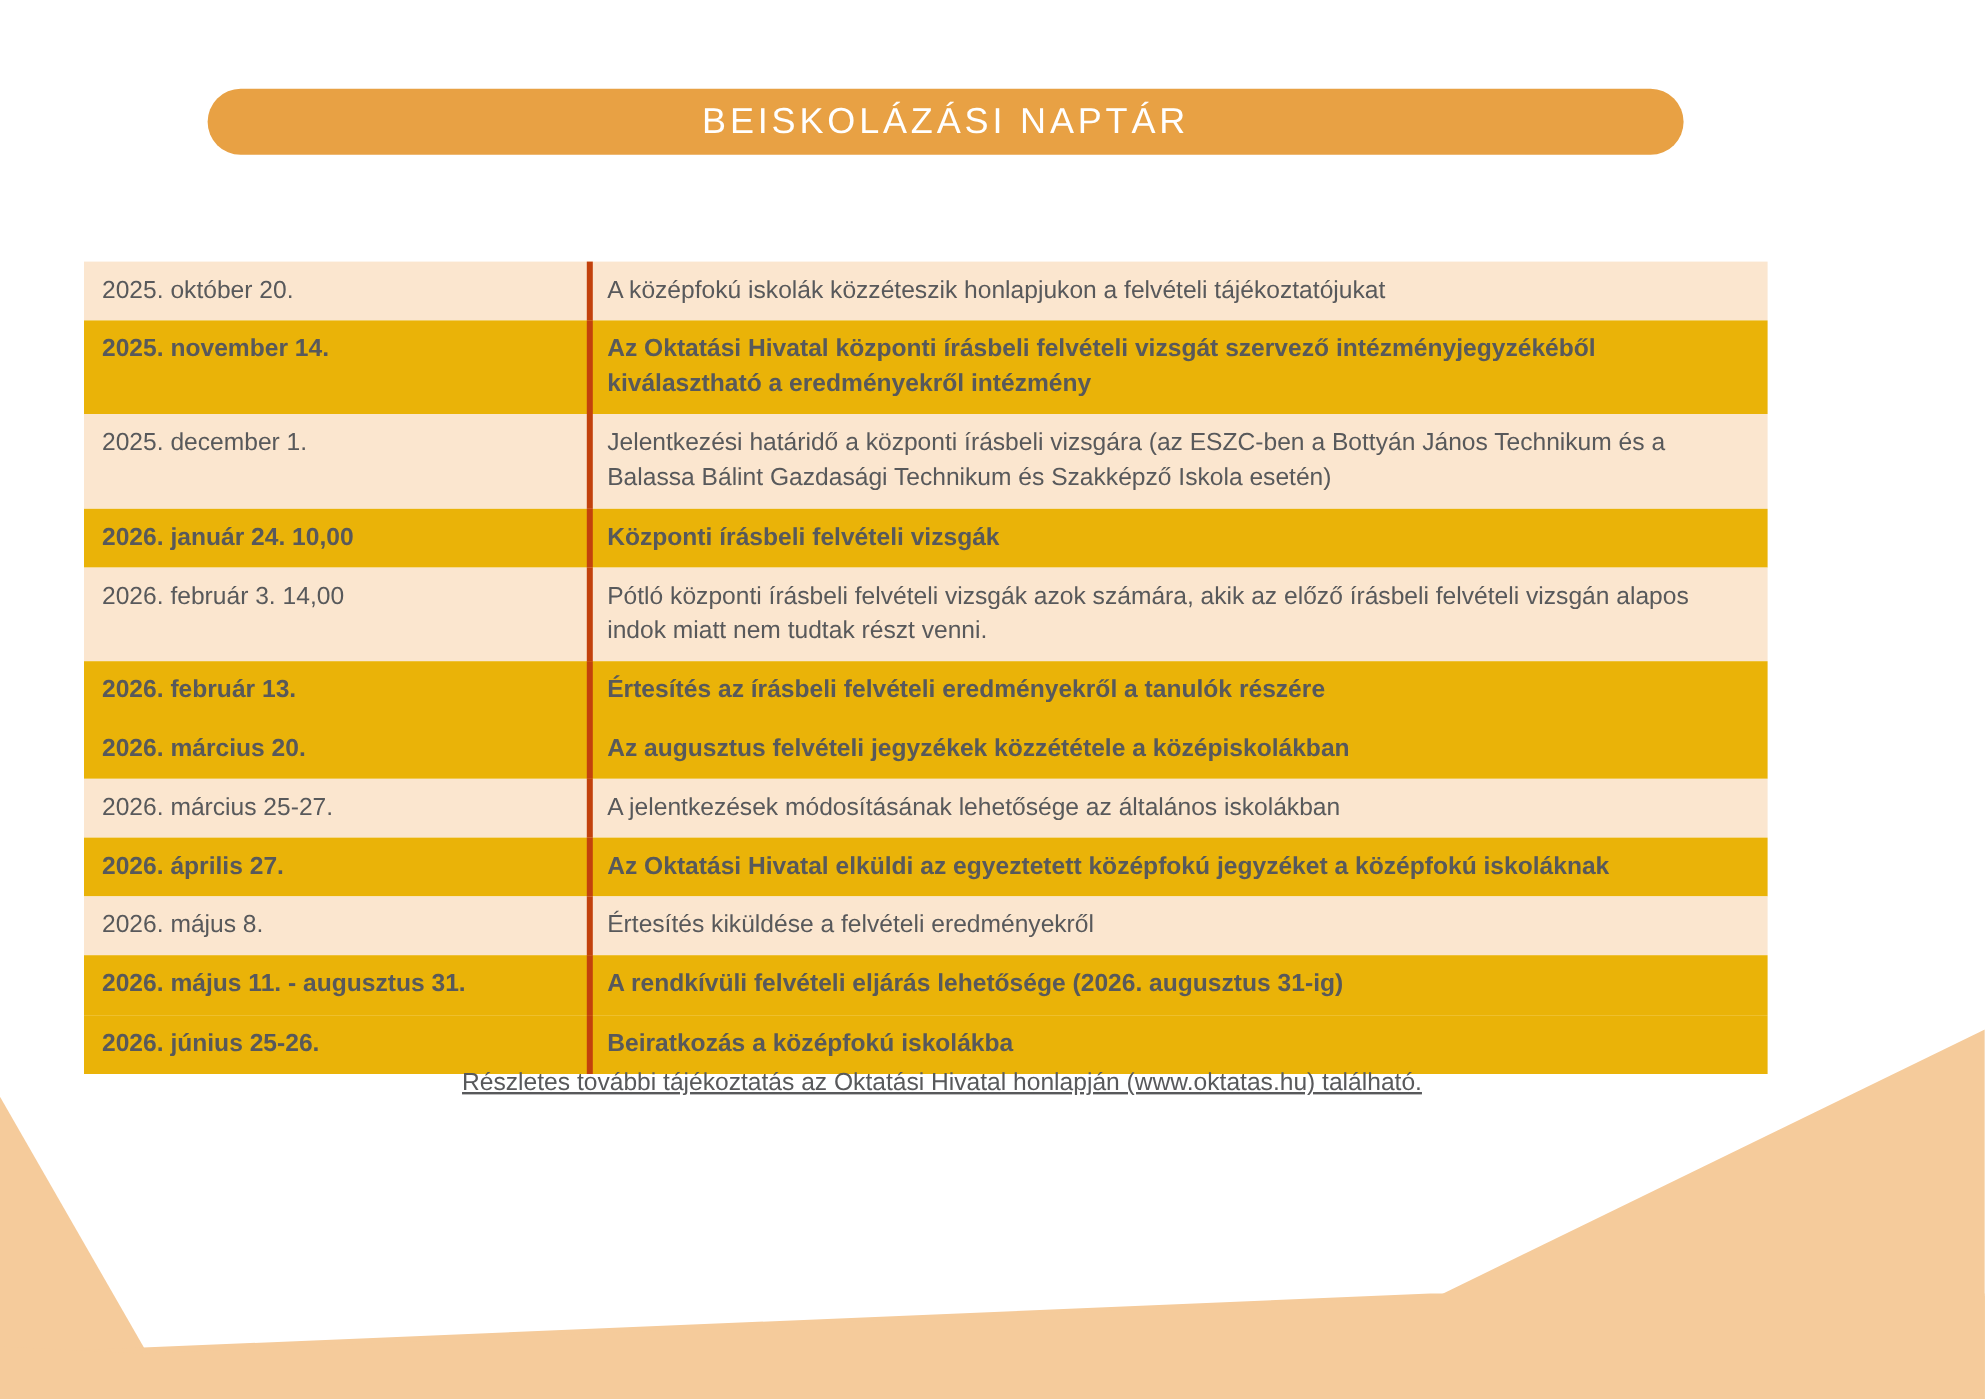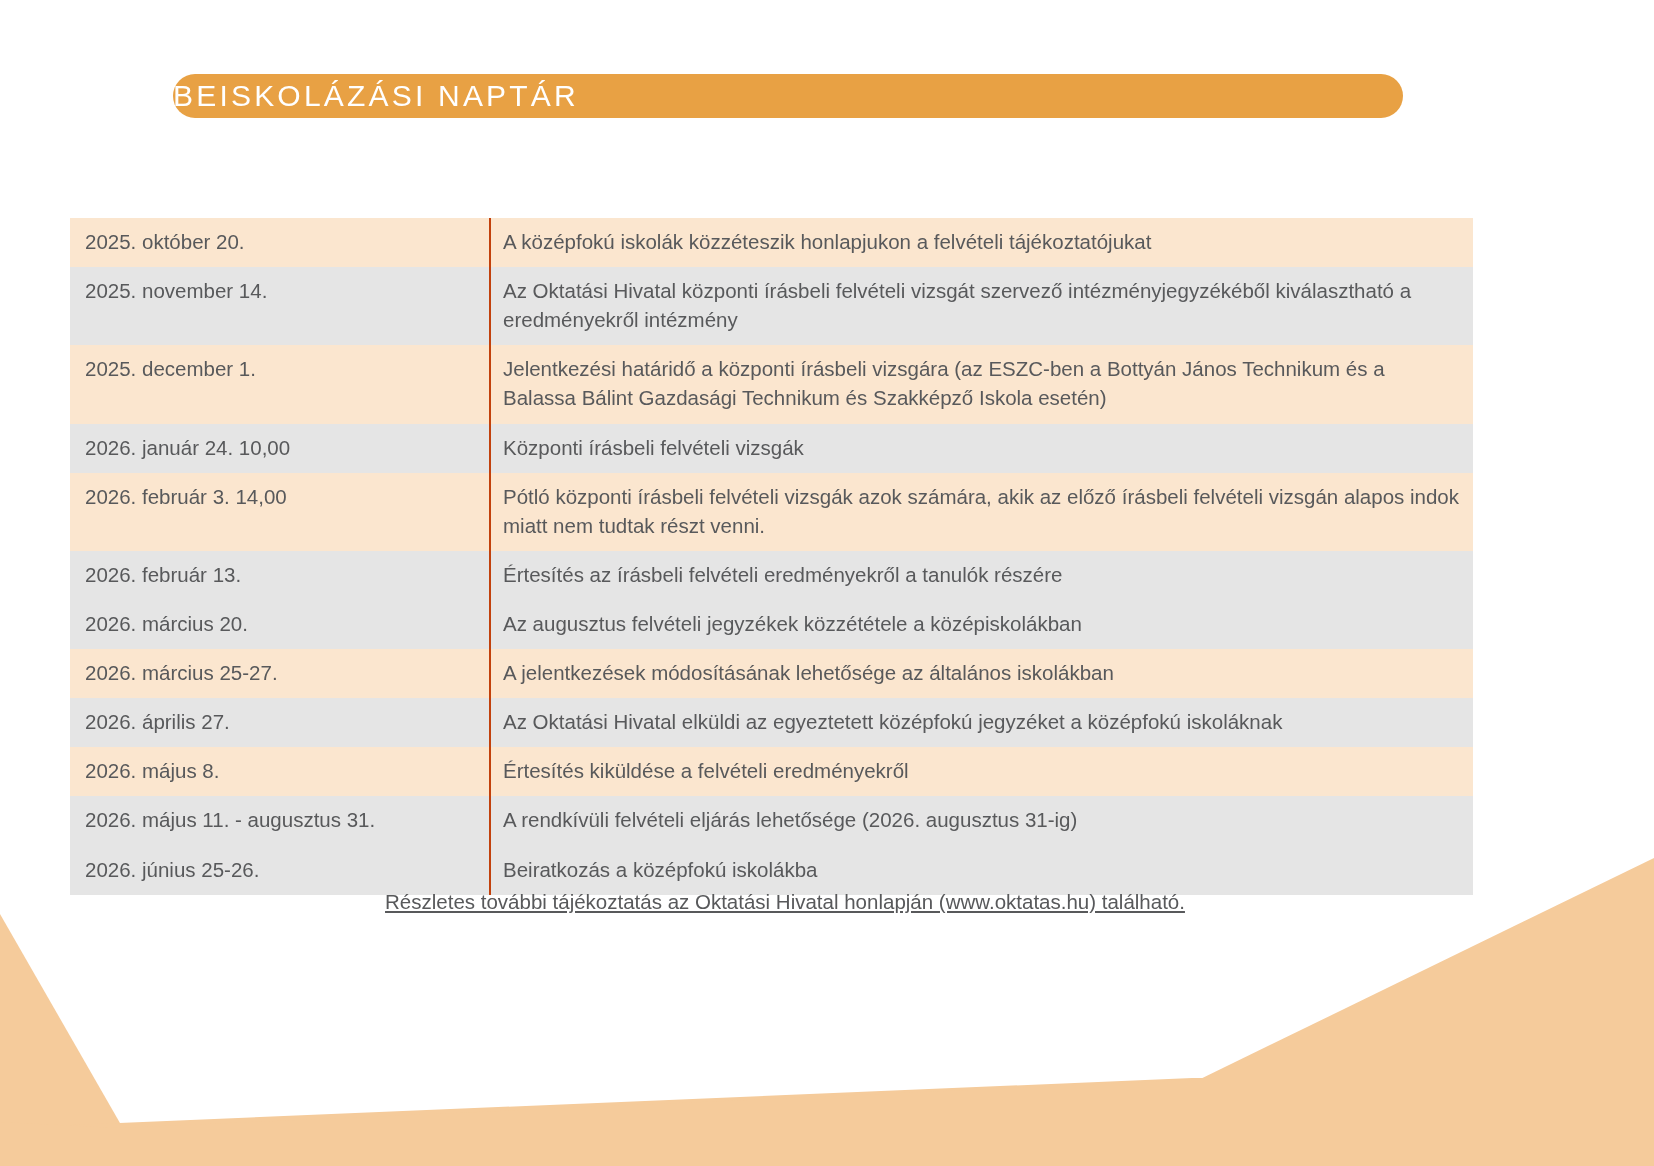--- a/index.html
+++ b/index.html
@@ -24,25 +24,26 @@
     height: 1166px;
     pointer-events: none;
   }
 
   
   .banner {
     position: absolute;
     left: 173px;
     top: 74px;
     width: 1230px;
-    height: 44px;
+    height: 55px;
     background: #e8a144;
     border-radius: 28px;
     display: flex;
     align-items: center;
+    justify-content: center;
   }
   .banner-title {
     color: #ffffff;
     font-size: 30px;
     letter-spacing: 3.2px;
     font-weight: 400;
     white-space: nowrap;
   }
 
   
@@ -51,39 +52,40 @@
     left: 70px;
     top: 218px;
     width: 1403px;
     border-collapse: collapse;
     table-layout: fixed;
   }
   .calendar tr.shaded td {
     background: #fbe6cf;
   }
   .calendar tr.plain td {
-    background: #e5e5e5;
+    background: #eab308;
+    font-weight: bold;
   }
   .calendar td {
     font-size: 20.5px;
     color: #58595b;
     padding: 9px 0 11px 0;
     vertical-align: top;
     line-height: 1.42;
   }
   .calendar td.date-cell {
     width: 394px;
     padding-left: 15px;
     padding-right: 10px;
     white-space: nowrap;
   }
   .calendar td.desc-cell {
     padding-left: 12px;
     padding-right: 12px;
-    border-left: 2px solid #c2410c;
+    border-left: 5px solid #c2410c;
   }
 
   
   .footer-note {
     position: absolute;
     left: 0;
     top: 890px;
     width: 1570px;
     text-align: center;
     font-size: 20.5px;

